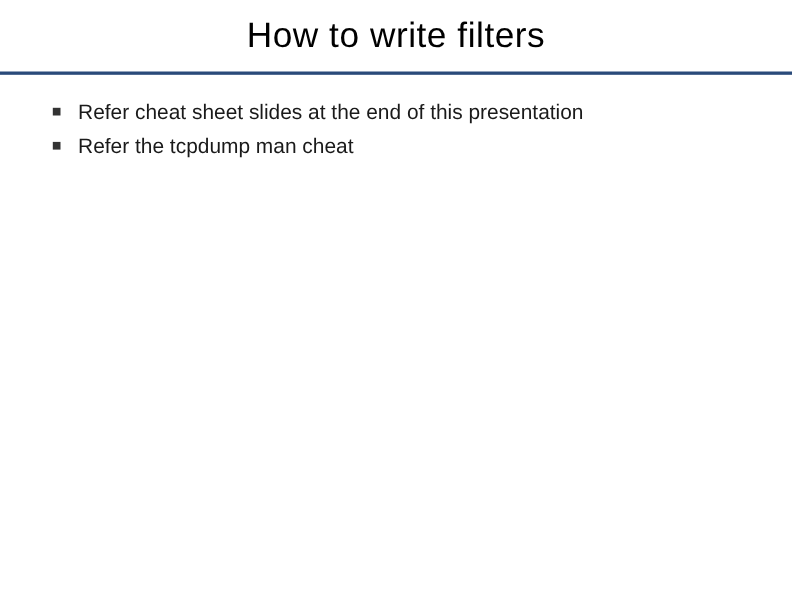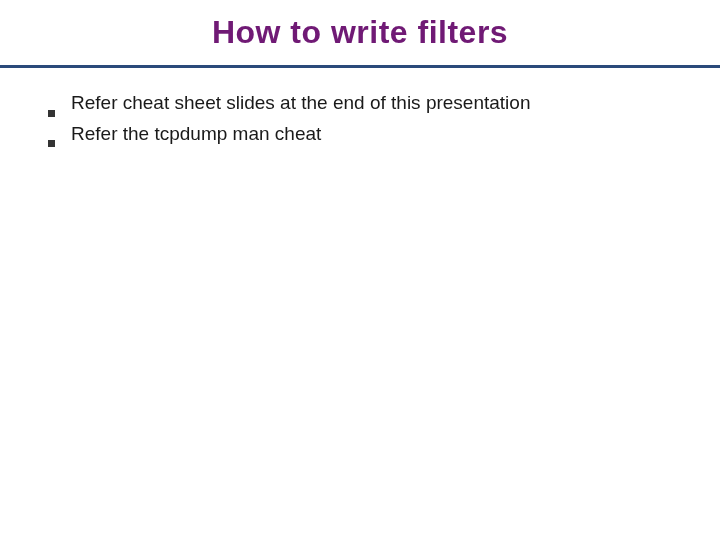--- a/index.html
+++ b/index.html
@@ -14,39 +14,39 @@
       font-family: Verdana, Geneva, sans-serif;
       overflow: hidden;
     }
     .slide {
       width: 100%;
       height: 100%;
       position: relative;
     }
     .title {
       text-align: center;
-      color: #701a75;
+      color: #000000;
       font-size: 32px;
-      font-weight: bold;
+      font-weight: normal;
       padding-top: 14px;
       padding-bottom: 10px;
       letter-spacing: 0.5px;
     }
     .divider {
       width: 100%;
       height: 3px;
       background: #2a4a7a;
       margin-top: 4px;
     }
     .content {
       padding: 22px 48px;
     }
     .bullet-item {
       display: flex;
-      align-items: flex-end;
+      align-items: flex-start;
       margin-bottom: 4px;
     }
     .bullet-marker {
       width: 7px;
       height: 7px;
       background: #333;
       margin-right: 16px;
       margin-top: 8px;
       flex-shrink: 0;
     }

